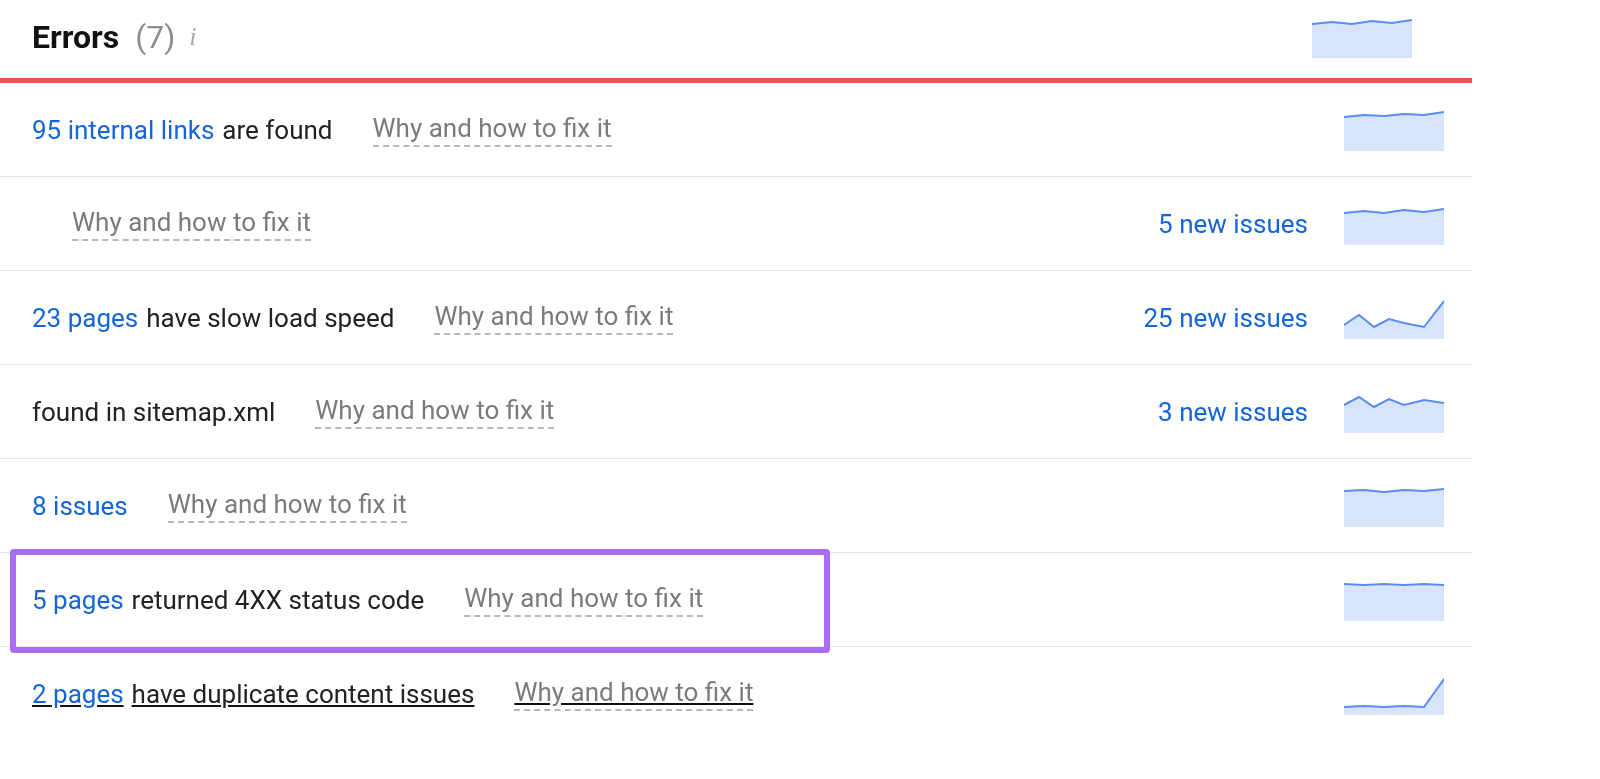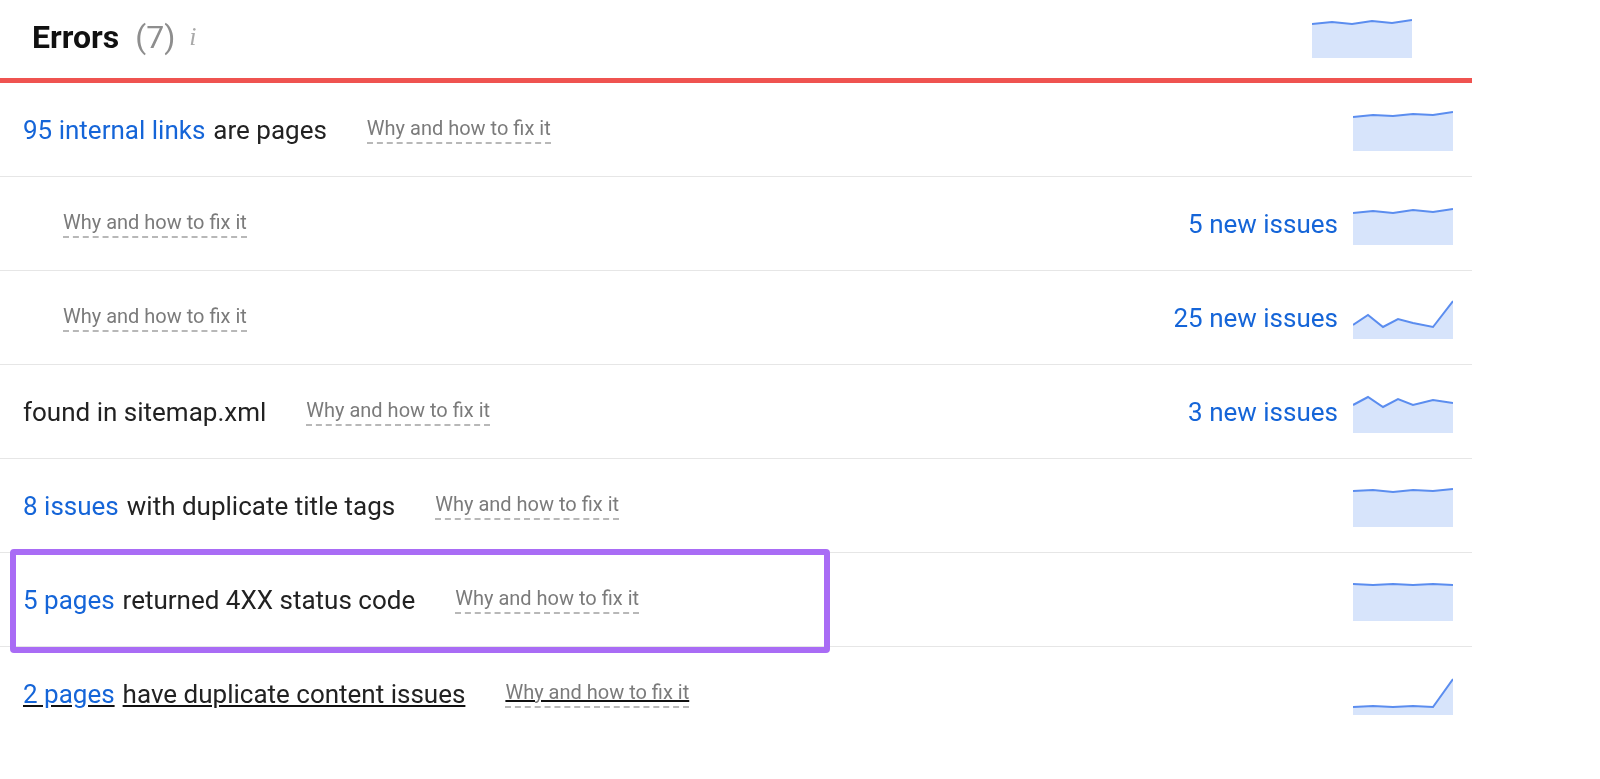--- a/index.html
+++ b/index.html
@@ -49,21 +49,21 @@
 
   .divider-red {
     height: 5px;
     background: #ef5350;
     width: 100%;
   }
 
   .row {
     display: flex;
     align-items: center;
-    padding: 0 23px;
+    padding: 0 32px;
     min-height: 94px;
     border-bottom: 1px solid #e6e6e6;
     position: relative;
   }
   .row:last-child { border-bottom: none; text-decoration: underline; }
 
   .issue-text {
     display: flex;
     align-items: baseline;
     gap: 8px;
@@ -74,37 +74,37 @@
     text-decoration: none;
     cursor: pointer;
     white-space: nowrap;
   }
   .issue-desc {
     color: #222;
     white-space: nowrap;
   }
 
   .howto {
-    font-size: 20px;
+    font-size: 26px;
     color: #7b7b7b;
     border-bottom: 2px dashed #b8b8b8;
     padding-bottom: 2px;
     margin-left: 40px;
     cursor: pointer;
     white-space: nowrap;
   }
 
   .spacer { flex: 1; }
 
   .new-issues {
     font-size: 26px;
     color: #1565d8;
     cursor: pointer;
     white-space: nowrap;
-    margin-right: 15px;
+    margin-right: 36px;
   }
 
   .spark {
     width: 100px;
     height: 42px;
     margin-right: -4px;
     flex-shrink: 0;
   }
   .spark svg, .header-spark svg {
     display: block; width: 100%; height: 100%;
@@ -136,21 +136,21 @@
   </svg>
       </div>
   </div>
 
   <div class="divider-red"></div>
 
   <div id="rows-container">
       <div class="row">
         <div class="issue-text">
           <a class="issue-link">95 internal links</a>
-          <span class="issue-desc">are pages</span>
+          <span class="issue-desc">are found</span>
         </div>
         <span class="howto">Why and how to fix it</span>
         <div class="spacer"></div>
         <div class="spark">
           <svg viewBox="0 0 100 42" preserveAspectRatio="none">
     <polygon points="0,42 0,8 20,6 40,7 60,5 80,6 100,3 100,42" fill="#d7e4fb" stroke="none"></polygon>
     <polyline points="0,8 20,6 40,7 60,5 80,6 100,3" fill="none" stroke="#5b8def" stroke-width="2"></polyline>
   </svg>
         </div>
       </div>
@@ -159,20 +159,24 @@
         <div class="spacer"></div>
         <a class="new-issues">5 new issues</a>
         <div class="spark">
           <svg viewBox="0 0 100 42" preserveAspectRatio="none">
     <polygon points="0,42 0,10 20,8 40,10 60,7 80,9 100,6 100,42" fill="#d7e4fb" stroke="none"></polygon>
     <polyline points="0,10 20,8 40,10 60,7 80,9 100,6" fill="none" stroke="#5b8def" stroke-width="2"></polyline>
   </svg>
         </div>
       </div>
       <div class="row">
+        <div class="issue-text">
+          <a class="issue-link">23 pages</a>
+          <span class="issue-desc">have slow load speed</span>
+        </div>
         <span class="howto">Why and how to fix it</span>
         <div class="spacer"></div>
         <a class="new-issues">25 new issues</a>
         <div class="spark">
           <svg viewBox="0 0 100 42" preserveAspectRatio="none">
     <polygon points="0,42 0,28 15,18 30,30 45,22 60,26 80,30 100,4 100,42" fill="#d7e4fb" stroke="none"></polygon>
     <polyline points="0,28 15,18 30,30 45,22 60,26 80,30 100,4" fill="none" stroke="#5b8def" stroke-width="2"></polyline>
   </svg>
         </div>
       </div>
@@ -186,21 +190,20 @@
         <div class="spark">
           <svg viewBox="0 0 100 42" preserveAspectRatio="none">
     <polygon points="0,42 0,14 15,6 30,16 45,8 60,14 80,9 100,12 100,42" fill="#d7e4fb" stroke="none"></polygon>
     <polyline points="0,14 15,6 30,16 45,8 60,14 80,9 100,12" fill="none" stroke="#5b8def" stroke-width="2"></polyline>
   </svg>
         </div>
       </div>
       <div class="row">
         <div class="issue-text">
           <a class="issue-link">8 issues</a>
-          <span class="issue-desc">with duplicate title tags</span>
         </div>
         <span class="howto">Why and how to fix it</span>
         <div class="spacer"></div>
         <div class="spark">
           <svg viewBox="0 0 100 42" preserveAspectRatio="none">
     <polygon points="0,42 0,6 20,5 40,7 60,5 80,6 100,4 100,42" fill="#d7e4fb" stroke="none"></polygon>
     <polyline points="0,6 20,5 40,7 60,5 80,6 100,4" fill="none" stroke="#5b8def" stroke-width="2"></polyline>
   </svg>
         </div>
       </div>

